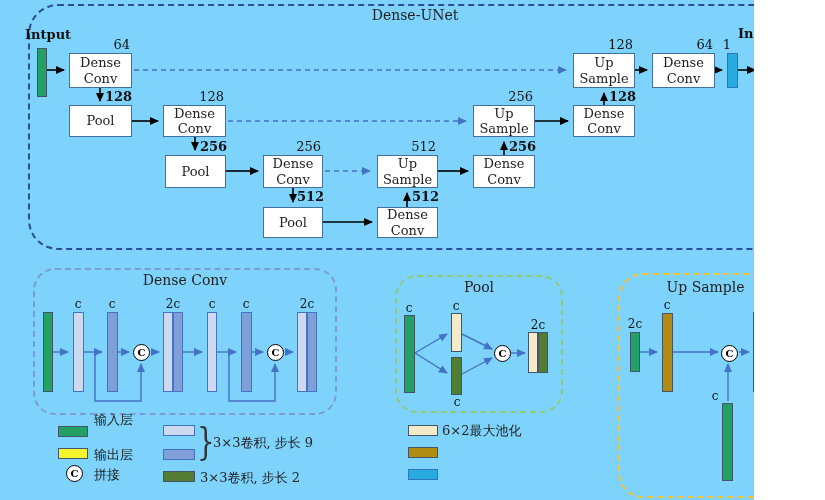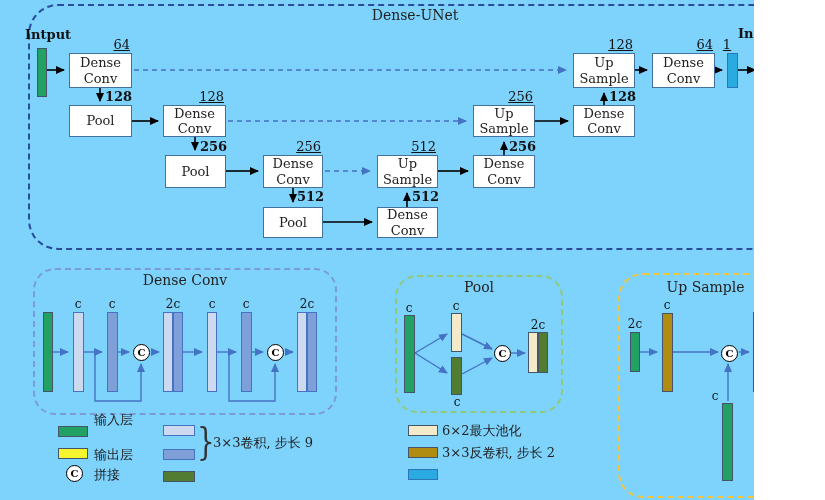--- a/index.html
+++ b/index.html
@@ -7,21 +7,21 @@
           font-family:"DejaVu Serif", serif;color:#111;}
   svg.layer{position:absolute;left:0;top:0;width:825px;height:500px;pointer-events:none;}
   .panel{position:absolute;box-sizing:border-box;border:2px dashed;background:transparent;}
   .panel-title{position:absolute;text-align:center;font-size:14px;color:#222;}
   .node{position:absolute;box-sizing:border-box;border:1.2px solid #41719C;background:#fff;
         display:flex;align-items:center;justify-content:center;text-align:center;
         font-size:13px;line-height:1.18;color:#222;padding:0 4px;}
   .bar{position:absolute;box-sizing:border-box;border:1.2px solid #44546A;}
   .dualbar{position:absolute;display:flex;}
   .dualbar div{box-sizing:border-box;border:1.2px solid #44546A;}
-  .num{position:absolute;font-size:13px;text-align:right;color:#111;text-decoration:underline;}
+  .num{position:absolute;font-size:13px;text-align:right;color:#111;}
   .lbl{position:absolute;font-size:13px;color:#111;white-space:nowrap;font-weight:bold;}
   .clab{position:absolute;font-size:12px;color:#111;white-space:nowrap;}
   .concat{position:absolute;width:15px;height:15px;border:1.5px solid #000;border-radius:50%;
           background:#fff;display:flex;align-items:center;justify-content:center;
           font-size:10px;font-weight:bold;font-family:"DejaVu Serif",serif;color:#000;z-index:3;}
   .swatch{position:absolute;width:30px;height:11px;box-sizing:border-box;border:1.2px solid #44546A;}
   .legend-text{position:absolute;font-size:13px;color:#222;white-space:nowrap;
                font-family:"DejaVu Serif","DejaVu Sans",serif;}
   .brace{position:absolute;font-size:37px;font-weight:400;line-height:1;color:#333;
          font-family:"DejaVu Serif",serif;transform:scaleX(.75);}
@@ -227,22 +227,22 @@
 
   <span class="concat" style="left:66px;top:465px;">C</span>
   <div class="legend-text" style="left:94px;top:466px;">拼接</div>
 
   <div class="swatch" style="left:163px;top:425px;width:32px;background:#CDD9EF;border-color:#4472C4;"></div>
   <div class="swatch" style="left:163px;top:449px;width:32px;background:#7F9FD8;border-color:#4472C4;"></div>
   <span class="brace" style="left:194px;top:423px;">}</span>
   <div class="legend-text" style="left:213px;top:434px;">3×3卷积, 步长 9</div>
 
   <div class="swatch" style="left:163px;top:471px;width:32px;background:#537C33;"></div>
+  <div class="legend-text" style="left:200px;top:469px;">3×3卷积, 步长 2</div>
 
   <div class="swatch" style="left:408px;top:425px;background:#F2EAC9;"></div>
   <div class="legend-text" style="left:442px;top:422px;">6×2最大池化</div>
 
   <div class="swatch" style="left:408px;top:447px;background:#B08C12;"></div>
-  <div class="legend-text" style="left:442px;top:444px;">3×3反卷积, 步长 2</div>
 
   <div class="swatch" style="left:408px;top:469px;background:#29ABE2;border-color:#2E75B6;"></div>
 
 </div>
 
 </body></html>

